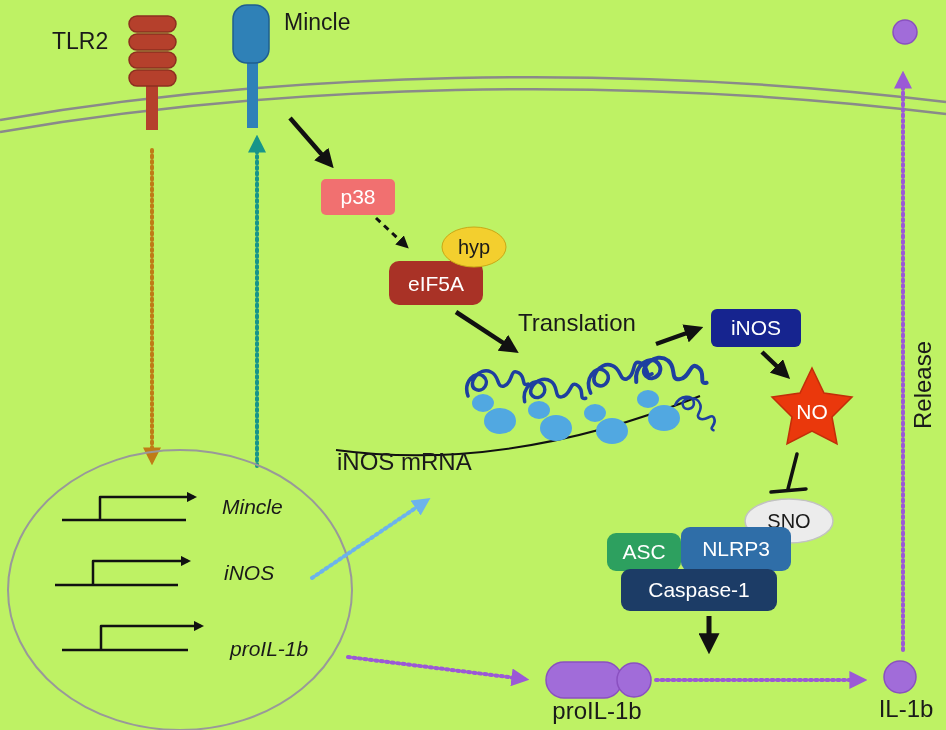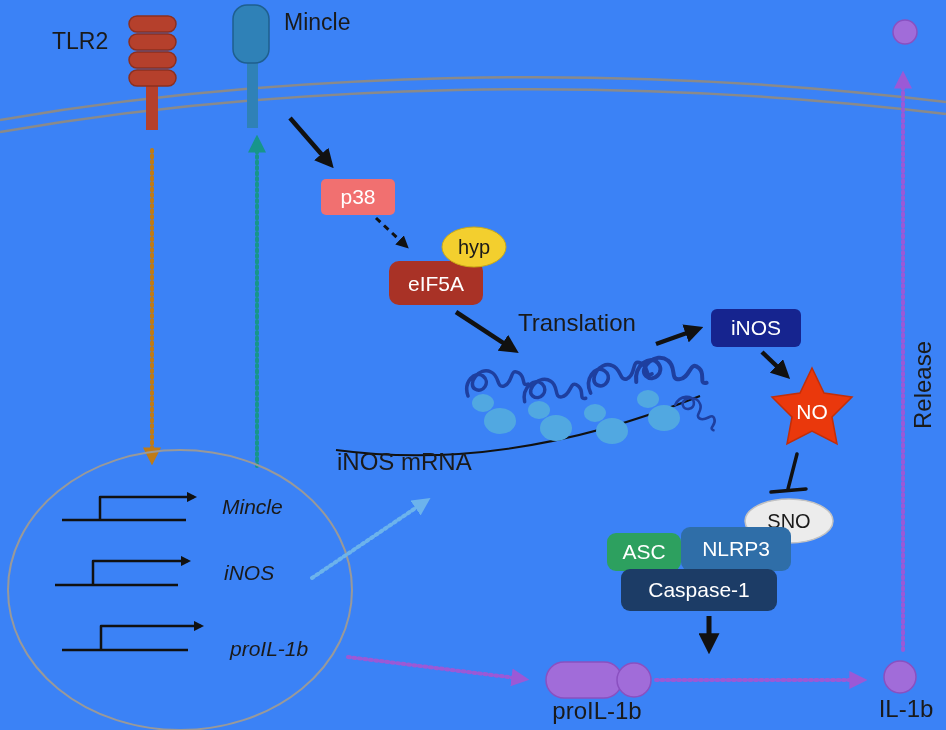--- a/index.html
+++ b/index.html
@@ -1,16 +1,16 @@
 <!DOCTYPE html>
 <html><head>
 <meta charset="utf-8">
 <style>
   html,body{margin:0;padding:0;background:#ffffff;}
-  .stage{position:relative;width:946px;height:730px;background:#3b82f6;overflow:hidden;
+  .stage{position:relative;width:946px;height:730px;background:#bef264;overflow:hidden;
          font-family:"Liberation Sans",sans-serif;}
   svg{display:block;}
   svg text{font-family:"Liberation Sans",sans-serif;fill:#1a1a1a;}
   .membrane{fill:none;stroke:#8a8a8a;stroke-width:2.5;}
   .t-lbl{font-size:23px;}
   .t-big{font-size:24px;}
   .t-box{font-size:21px;fill:#ffffff;text-anchor:middle;}
   .t-box-dark{font-size:20px;fill:#1a1a1a;text-anchor:middle;}
   .t-gene{font-size:21px;font-style:italic;}
   .t-mid{text-anchor:middle;}

